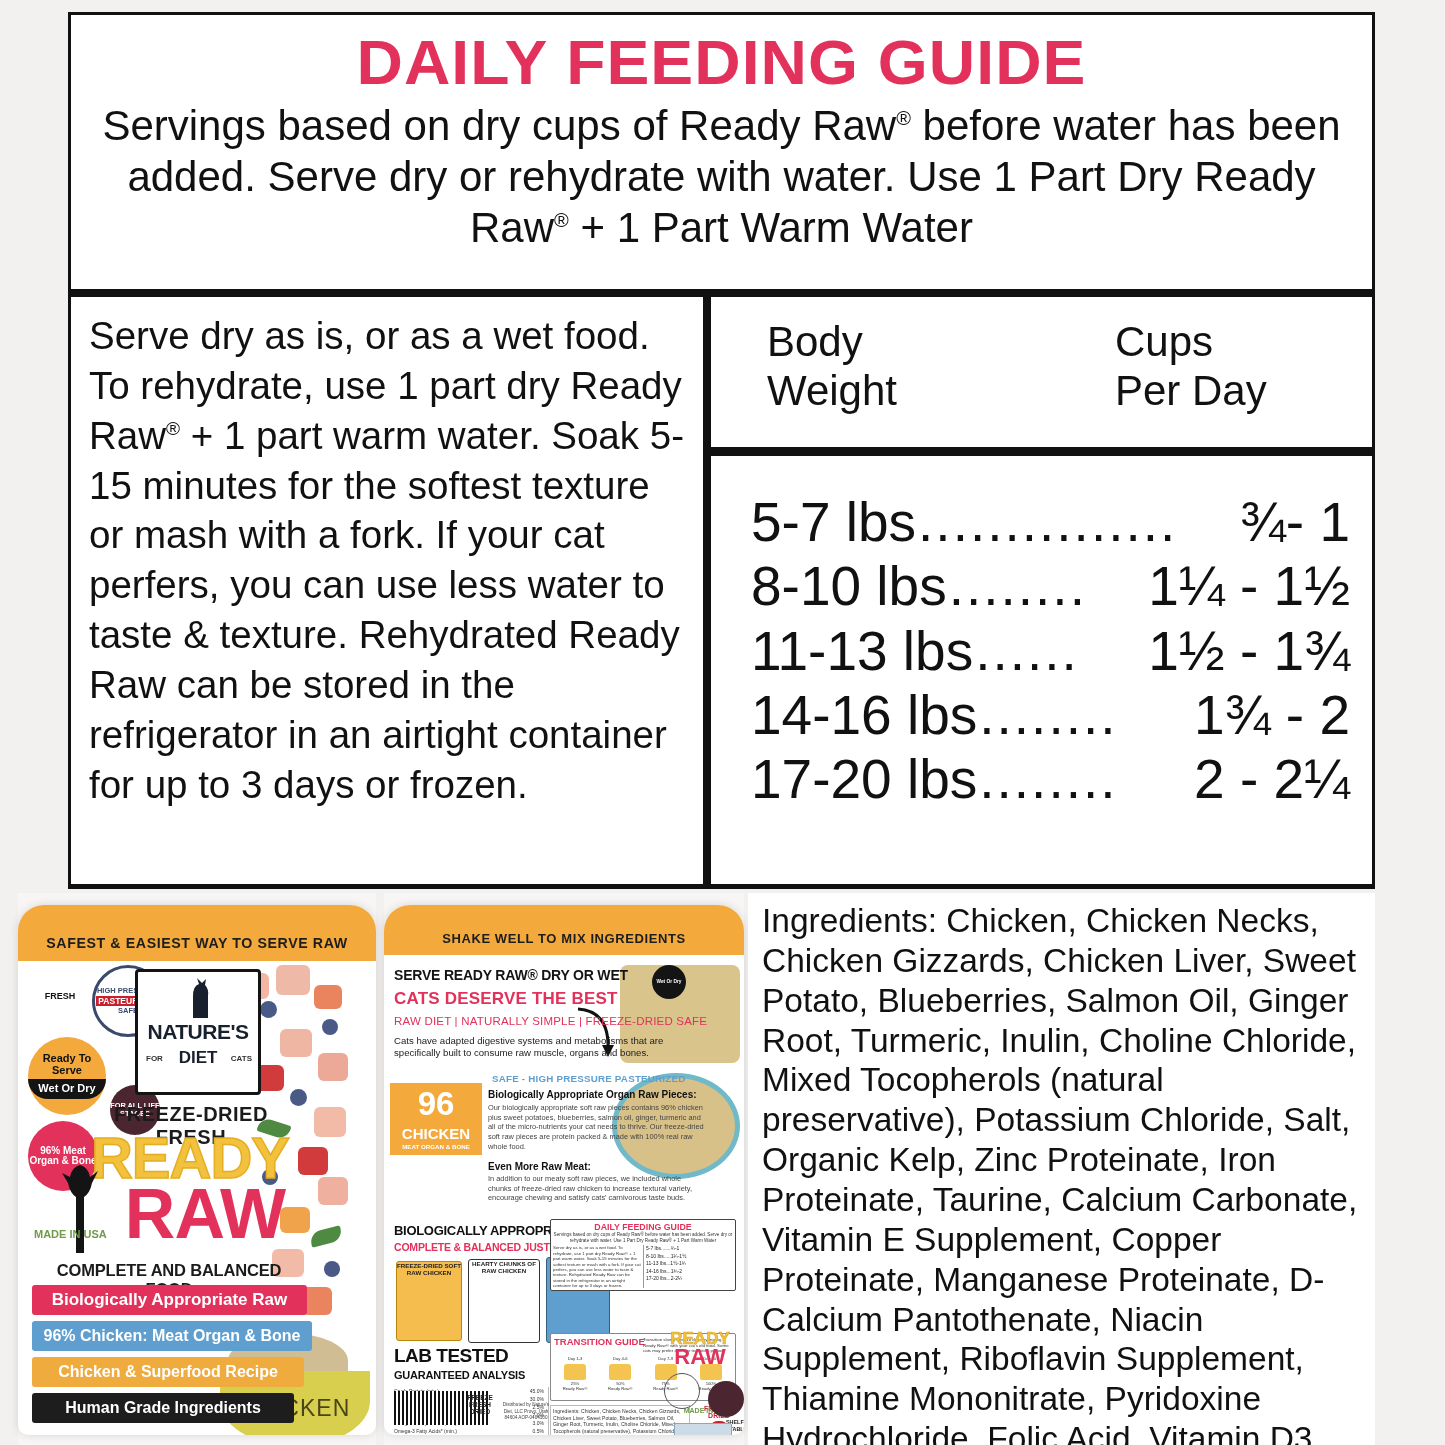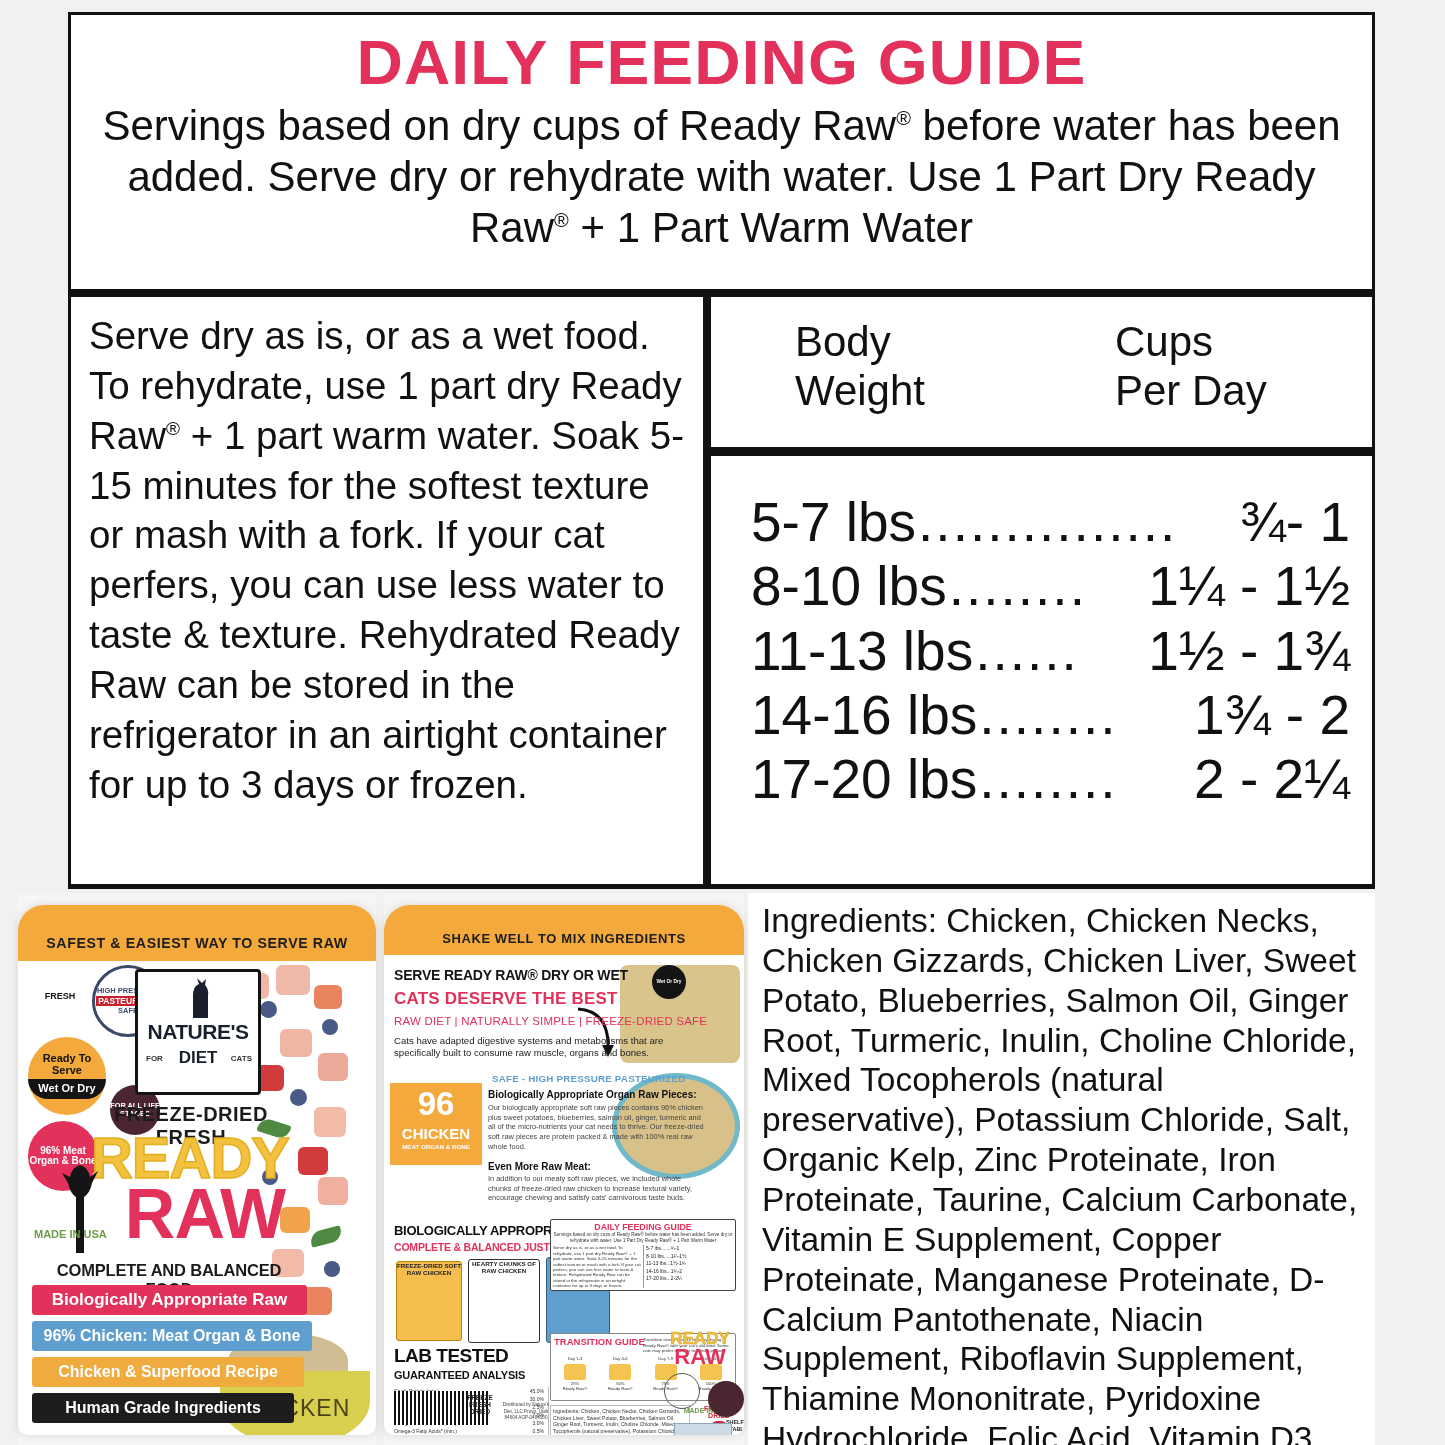--- a/index.html
+++ b/index.html
@@ -67,21 +67,21 @@
     flex:1;
     position:relative;
     box-sizing:border-box;
   }
   .thead{
     display:flex;
     height:150px;
     padding-top:20px;
     box-sizing:border-box;
   }
-  .thead .c1{width:300px;padding-left:84px;box-sizing:border-box;}
+  .thead .c1{width:300px;padding-left:56px;box-sizing:border-box;}
   .thead .c2{flex:1;padding-left:104px;box-sizing:border-box;}
   .thead .th{
     font-size:42px;line-height:1.17;color:#111;font-weight:400;
   }
   .hrule{height:9px;background:#111;margin:0;}
 
   .rows{padding:34px 0 0 0;}
   .trow{
     display:flex;align-items:baseline;
     font-size:55px;
@@ -183,21 +183,21 @@
 
   
   .bit{position:absolute;border-radius:6px;}
 
   
   .bk-line1{position:absolute;left:10px;top:6px;font-size:14px;font-weight:bold;color:#141414;letter-spacing:-.2px;}
   .bk-line2{position:absolute;left:10px;top:28px;font-size:17px;font-weight:bold;color:#e2315b;letter-spacing:.2px;}
   .bk-line3{position:absolute;left:10px;top:54px;font-size:11.5px;color:#e2315b;letter-spacing:.2px;}
   .bk-para{position:absolute;left:10px;top:74px;width:300px;font-size:9.6px;line-height:1.25;color:#222;}
   .bk-safe{position:absolute;left:108px;top:112px;font-size:9.8px;font-weight:bold;color:#5f9fd0;letter-spacing:.2px;}
-  .bk-96{position:absolute;left:6px;top:122px;width:92px;height:82px;background:#f3a93c;color:#fff;}
+  .bk-96{position:absolute;left:6px;top:122px;width:92px;height:72px;background:#f3a93c;color:#fff;}
   .bk-96 .n{position:absolute;left:0;right:0;top:4px;text-align:center;font-size:33px;font-weight:bold;line-height:1;}
   .bk-96 .c{position:absolute;left:0;right:0;top:42px;text-align:center;font-size:15px;font-weight:bold;}
   .bk-96 .s{position:absolute;left:0;right:0;top:60px;text-align:center;font-size:6.2px;font-weight:bold;}
   .bk-h1{position:absolute;left:104px;top:128px;width:215px;font-size:10px;font-weight:bold;color:#111;}
   .bk-b1{position:absolute;left:104px;top:142px;width:218px;font-size:7.4px;line-height:1.3;color:#444;}
   .bk-h2{position:absolute;left:104px;top:200px;width:215px;font-size:10px;font-weight:bold;color:#111;}
   .bk-b2{position:absolute;left:104px;top:213px;width:218px;font-size:7.4px;line-height:1.3;color:#444;}
 
   .bk-sec2{position:absolute;left:6px;top:262px;right:6px;bottom:4px;}
   .bk-bar{position:absolute;left:4px;top:0;font-size:13px;font-weight:bold;color:#111;letter-spacing:-.3px;}

